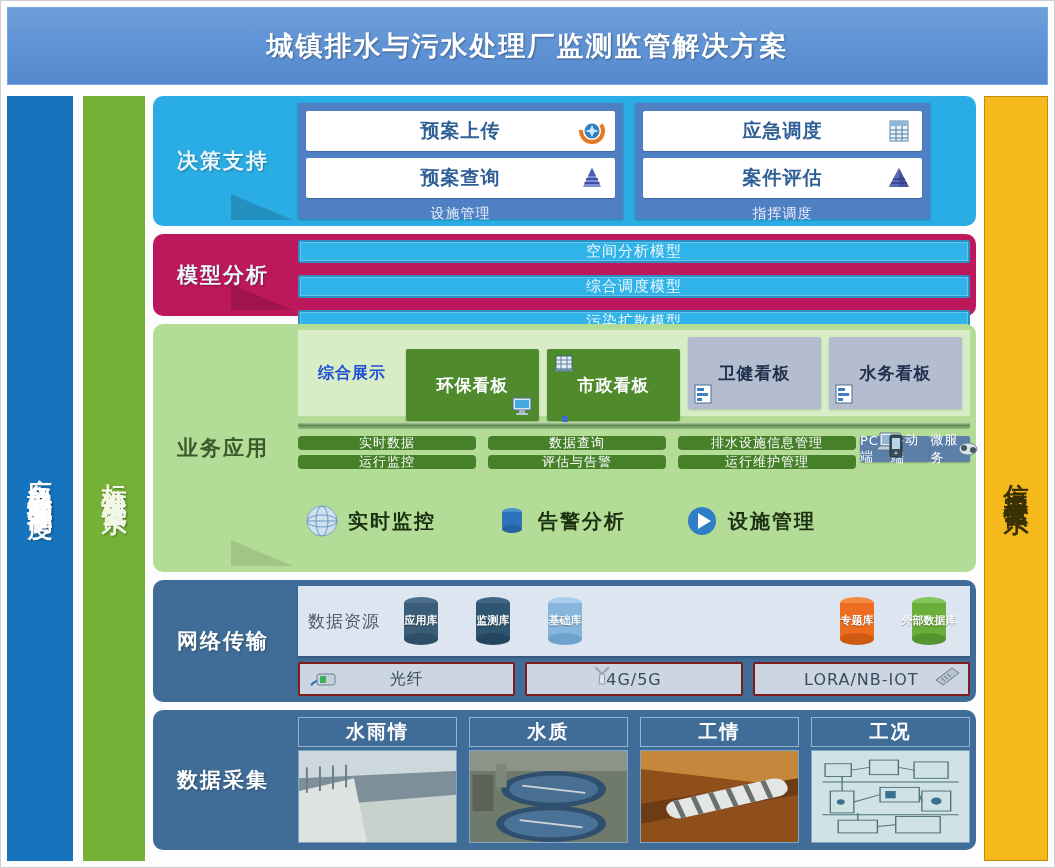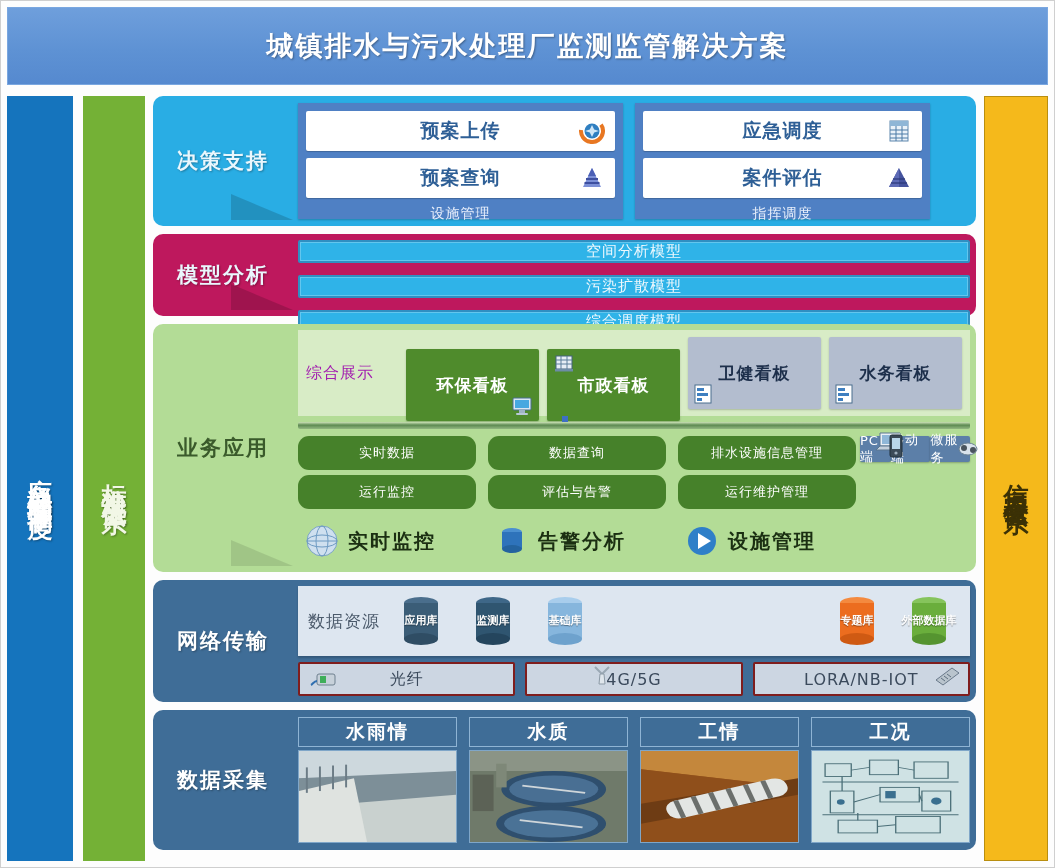--- a/index.html
+++ b/index.html
@@ -93,22 +93,22 @@
 
   
   #band-business{height:248px;background:#b3dc96;}
   #band-business .band-label{color:#3a5a2b;text-shadow:none;}
   #band-business .band-arrow{border-left-color:rgba(0,0,0,.10);}
   .biz-top{
     position:absolute;left:145px;top:6px;right:6px;height:86px;
     background:#d8ecc6;display:flex;align-items:center;padding:0 8px;gap:8px;
     box-sizing:border-box;
   }
-  .biz-top-label{font-size:16px;color:#a21caf;letter-spacing:1px;width:92px;
-    text-align:left;flex:none;}
+  .biz-top-label{font-size:16px;color:#1d4ed8;letter-spacing:1px;width:92px;
+    text-align:center;flex:none;font-weight:bold;}
   .kanban{
     flex:1;height:72px;border-radius:2px;position:relative;
     display:flex;align-items:center;justify-content:center;
     font-size:17px;font-weight:bold;letter-spacing:1px;
     box-shadow:0 1px 2px rgba(0,0,0,.22);
   }
   .kanban.green{background:#4f8b2c;color:#ffffff;margin-top:24px;}
   .kanban.grey{background:#b3bdcf;color:#1d2f4b;}
   .kanban .k-ico{position:absolute;width:22px;height:22px;}
   .divider-line{
@@ -117,23 +117,23 @@
     border-radius:2px;
   }
   .divider-dot{position:absolute;left:50%;top:92px;width:6px;height:6px;
     background:#3d6fc4;transform:translateX(-50%);}
   .biz-cols{
     position:absolute;left:145px;top:112px;right:120px;bottom:8px;
     display:flex;gap:12px;
   }
   .biz-col{flex:1;display:flex;flex-direction:column;gap:5px;}
   .biz-chip{
-    height:34px;background:#46812a;color:#ffffff;font-size:13px;
+    height:14px;background:#46812a;color:#ffffff;font-size:13px;
     display:flex;align-items:center;justify-content:center;letter-spacing:1px;
-    border-radius:11px;
+    border-radius:4px;
   }
   .biz-big{
     flex:1;display:flex;align-items:center;gap:6px;padding-left:4px;margin-top:4px;
   }
   .biz-big .bb-ico{width:40px;height:40px;flex:none;}
   .biz-big .bb-txt{font-size:20px;font-weight:bold;color:#1b2f12;letter-spacing:2px;}
   .terminals{
     position:absolute;right:6px;top:112px;width:110px;bottom:8px;
     display:flex;flex-direction:row;justify-content:space-around;
   }
@@ -268,22 +268,22 @@
         </div>
         <div class="dec-foot">指挥调度</div>
       </div>
     </div>
 
     <div class="band" id="band-model">
       <div class="band-arrow"></div>
       <div class="band-label">模型分析</div>
       <div class="model-wrap">
         <div class="model-box">空间分析模型</div>
+        <div class="model-box">综合调度模型</div>
         <div class="model-box">污染扩散模型</div>
-        <div class="model-box">综合调度模型</div>
       </div>
     </div>
 
     <div class="band" id="band-business">
       <div class="band-arrow"></div>
       <div class="band-label">业务应用</div>
 
       <div class="biz-top">
         <div class="biz-top-label">综合展示</div>
 

